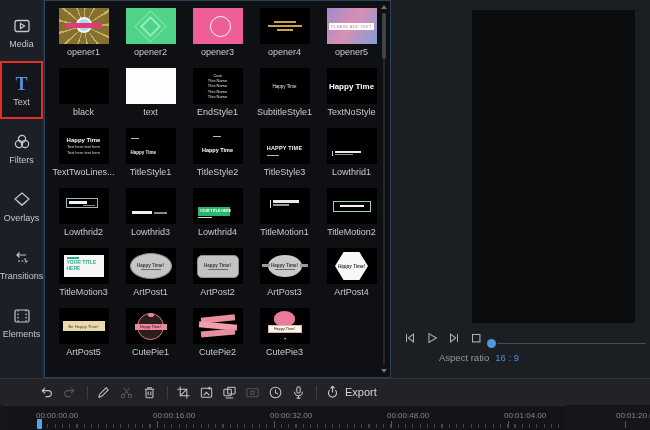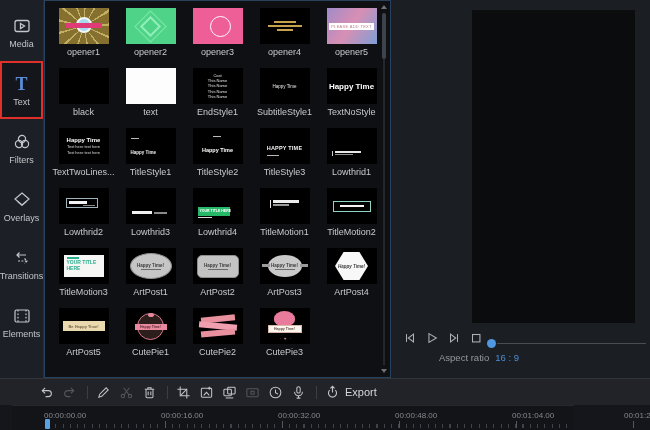--- a/index.html
+++ b/index.html
@@ -122,21 +122,21 @@
   
   .toolbar { position:absolute; top:378px; left:0; width:650px; height:27px; background:#212329; border-top:1px solid #31343b; display:flex; align-items:center; padding-left:39px; }
   .tbtn { width:15px; height:15px; margin-right:8px; color:#c2c4c8; cursor:pointer; display:flex; }
   .tbtn.disabled { color:#53565c; cursor:default; }
   .tsep { width:1px; height:13px; background:#3a3d43; margin:0 8px 0 2px; }
   .export { display:flex; align-items:center; color:#c8cacd; cursor:pointer; }
   .export .tbtn { margin-right:5px; }
   .export-label { font-size:11px; color:#d4d6d9; }
 
   
-  .timeline { position:absolute; top:405px; left:12px; width:562px; height:25px; background:#131418; border-top:1px solid #26282e; }
+  .timeline { position:absolute; top:405px; left:4px; width:562px; height:25px; background:#131418; border-top:1px solid #26282e; }
   .rlabel { position:absolute; top:5px; font-size:8px; color:#85888e; white-space:nowrap; }
   .tickstrip { position:absolute; left:36px; right:0; bottom:2px; height:4px;
     background:repeating-linear-gradient(90deg, #3f4248 0 1px, transparent 1px 7.3px); }
   .majortick { position:absolute; bottom:2px; width:1px; height:7px; background:#53565c; }
   .playhead { position:absolute; left:33px; top:13px; width:5px; height:10px; background:#57a1e4; border-radius:1px; cursor:grab; }
 
   svg { display:block; width:100%; height:100%; }
 </style>
 </head>
 <body>

